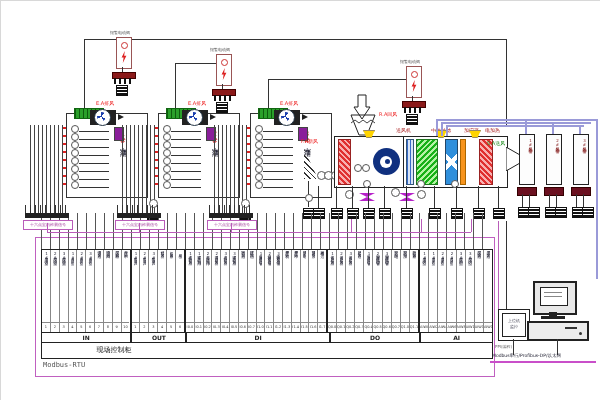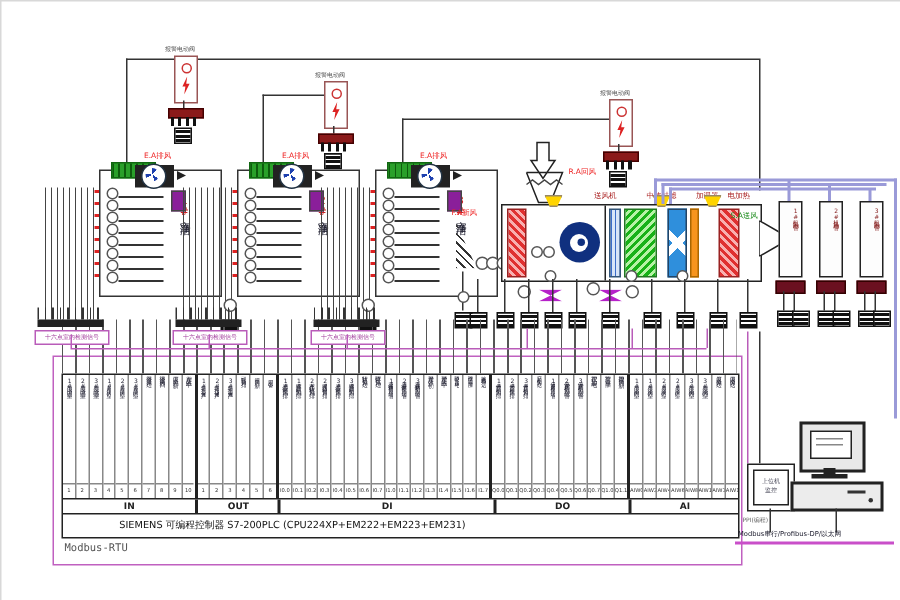--- a/index.html
+++ b/index.html
@@ -559,21 +559,21 @@
         </div>
       </div>
     <div class="hdrrow" id="io-headers">
         <div class="hdrcell" style="width: 20%;">IN</div>
         <div class="hdrcell" style="width: 12%;">OUT</div>
         <div class="hdrcell" style="width: 32%;">DI</div>
         <div class="hdrcell" style="width: 20%;">DO</div>
         <div class="hdrcell" style="width: 16%;">AI</div>
       </div>
     <div class="botrow">
-      <div class="botcell" style="width:68%;font-size:6.5px;">SIEMENS   可编程控制器 S7-200PLC (CPU224XP+EM222+EM223+EM231)</div>
+      <div class="botcell" style="width:32%;">现场控制柜</div>
     </div>
   </div>
   <div class="modbus" style="left:42px;top:360px;">Modbus-RTU</div>
 
   <div class="pvl" style="left:497px;top:220px;height:88px;"></div>
   <div class="vl" style="left:505px;top:220px;height:88px;"></div>
   <div class="hostbox" style="left:497px;top:308px;">
     <div class="inner">
       <div>上位机</div>
       <div>监控</div>

